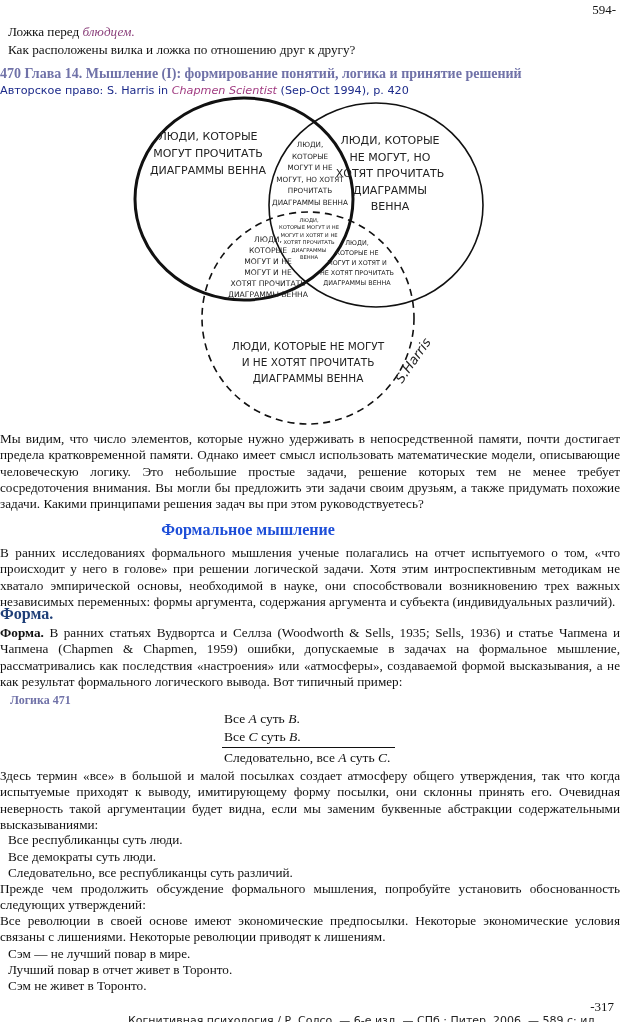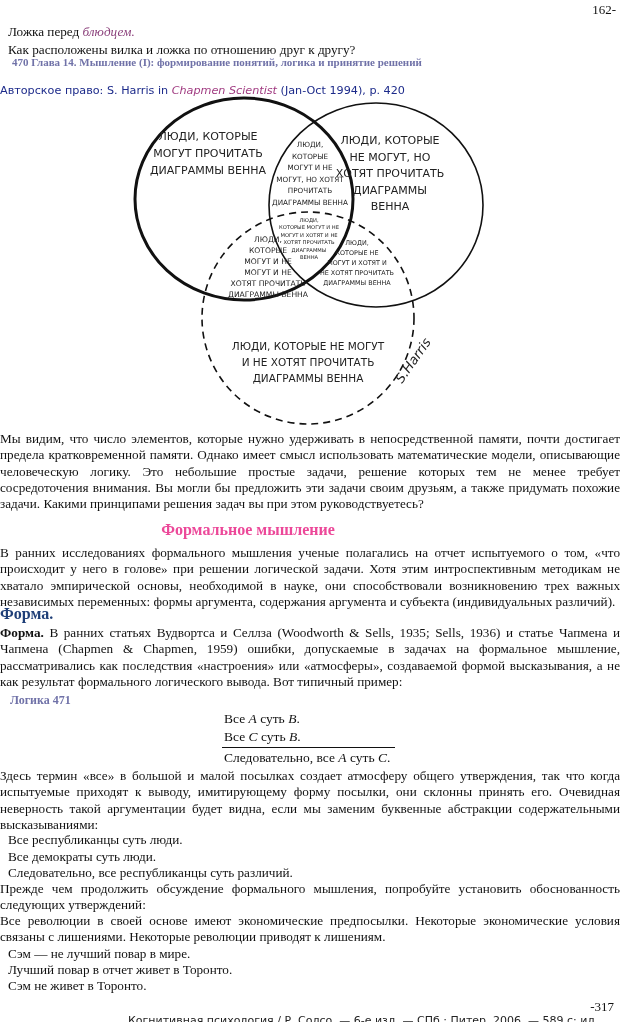--- a/index.html
+++ b/index.html
@@ -2,45 +2,45 @@
 <html><head>
   <meta charset="utf-8">
   <style>
     html, body { margin: 0; padding: 0; background: #ffffff; }
     body { width: 620px; height: 1022px; position: relative; overflow: hidden;
            font-family: "Liberation Serif", serif; color: #111; }
     .abs { position: absolute; }
     .pagenum-top { top: 2px; right: 4px; font-size: 13px; }
     .line { left: 8px; font-size: 13.2px; white-space: nowrap; line-height: 16px; }
     .purple { color: #8a3f7a; font-style: italic; }
-    .chapter { left: 0; top: 56px; font-size: 11px; font-weight: bold; color: #7072a8; white-space: nowrap; margin-left: 12px; }
+    .chapter { left: 0; top: 66px; font-size: 14px; font-weight: bold; color: #7072a8; white-space: nowrap; }
     .credit { left: 0; top: 84px; font-family: "DejaVu Sans", sans-serif; font-size: 11.2px; color: #1c2a8a; white-space: nowrap; }
     .credit .journal { color: #a03a80; font-style: italic; }
     .para { left: 0; width: 620px; font-size: 13.2px; line-height: 16.3px; text-align: justify; text-align-last: left; }
-    .h-section { left: 0; width: 496px; top: 521px; text-align: center; font-size: 16px; font-weight: bold; color: #ec4899; }
+    .h-section { left: 0; width: 496px; top: 521px; text-align: center; font-size: 16px; font-weight: bold; color: #1d4ed8; }
     .h-forma { left: 0; top: 605px; font-size: 16px; font-weight: bold; color: #1f3f78; }
     .bold { font-weight: bold; }
     .logika { left: 0; top: 693px; font-size: 12px; font-weight: bold; color: #7072a8; margin-left: 10px; }
     .syll { left: 224px; font-size: 13.5px; white-space: nowrap; }
     .syll i { font-style: italic; }
     .syll-rule { left: 222px; top: 747px; width: 173px; height: 0; border-top: 1.3px solid #111; }
     .footer { left: 128px; top: 1000px; font-family: "DejaVu Sans", sans-serif; font-size: 11px; white-space: nowrap; color: #222; margin-top: 14px; }
     .pagenum-bottom { right: 6px; top: 999px; font-size: 13px; }
     svg text { font-family: "DejaVu Sans", sans-serif; fill: #222; }
   </style>
 </head>
 <body>
 
-<div class="abs pagenum-top">162-</div>
+<div class="abs pagenum-top">594-</div>
 
 <div class="abs line" style="top:24px"><span>Ложка перед </span><span class="purple">блюдцем.</span></div>
 <div class="abs line" style="top:42px">Как расположены вилка и ложка по отношению друг к другу?</div>
 
 <div class="abs chapter">470 Глава 14. Мышление (I): формирование понятий, логика и принятие решений</div>
-<div class="abs credit"><span>Авторское право: S. Harris in </span><span class="journal">Chapmen Scientist</span><span> (Jan-Oct 1994), p. 420</span></div>
+<div class="abs credit"><span>Авторское право: S. Harris in </span><span class="journal">Chapmen Scientist</span><span> (Sep-Oct 1994), p. 420</span></div>
 
 <svg class="abs" style="left:0;top:0" width="620" height="440">
   <ellipse cx="244" cy="199" rx="109" ry="101" fill="none" stroke="#111" stroke-width="3"></ellipse>
   <ellipse cx="376" cy="205" rx="107" ry="102" fill="none" stroke="#111" stroke-width="1.6"></ellipse>
   <ellipse cx="308" cy="318" rx="106" ry="106" fill="none" stroke="#111" stroke-width="1.6" stroke-dasharray="7 5"></ellipse>
   <g id="venn-labels">
       <text text-anchor="middle" font-size="11"><tspan x="208" y="140">ЛЮДИ, КОТОРЫЕ</tspan><tspan x="208" y="157">МОГУТ ПРОЧИТАТЬ</tspan><tspan x="208" y="174">ДИАГРАММЫ ВЕННА</tspan></text>
       <text text-anchor="middle" font-size="11"><tspan x="390" y="144">ЛЮДИ, КОТОРЫЕ</tspan><tspan x="390" y="160.5">НЕ МОГУТ, НО</tspan><tspan x="390" y="177">ХОТЯТ ПРОЧИТАТЬ</tspan><tspan x="390" y="193.5">ДИАГРАММЫ</tspan><tspan x="390" y="210">ВЕННА</tspan></text>
       <text text-anchor="middle" font-size="7.2"><tspan x="310" y="147">ЛЮДИ,</tspan><tspan x="310" y="158.5">КОТОРЫЕ</tspan><tspan x="310" y="170">МОГУТ И НЕ</tspan><tspan x="310" y="181.5">МОГУТ, НО ХОТЯТ</tspan><tspan x="310" y="193">ПРОЧИТАТЬ</tspan><tspan x="310" y="204.5">ДИАГРАММЫ ВЕННА</tspan></text>
       <text text-anchor="middle" font-size="5.2"><tspan x="309" y="222">ЛЮДИ,</tspan><tspan x="309" y="229.4">КОТОРЫЕ МОГУТ И НЕ</tspan><tspan x="309" y="236.8">МОГУТ И ХОТЯТ И НЕ</tspan><tspan x="309" y="244.2">ХОТЯТ ПРОЧИТАТЬ</tspan><tspan x="309" y="251.6">ДИАГРАММЫ</tspan><tspan x="309" y="259">ВЕННА</tspan></text>

